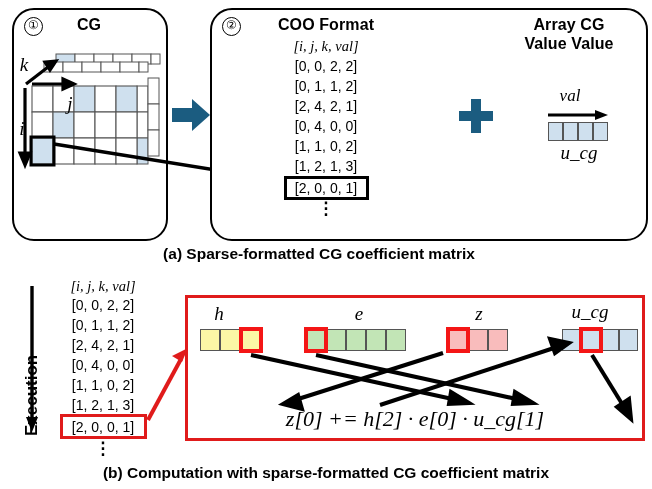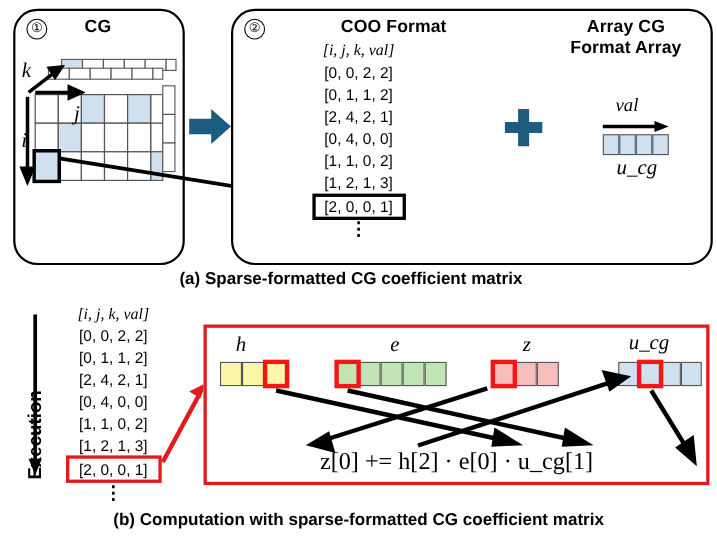--- a/index.html
+++ b/index.html
@@ -110,40 +110,40 @@
   <polygon points="280,53 264,43 263,56" fill="#000"></polygon>
 </svg>
 
 <svg style="left:172px;top:95px;width:40px;height:40px;" viewBox="0 0 40 40">
   <polygon points="0,13 20,13 20,4 38,20 20,36 20,27 0,27" fill="#1b5c80"></polygon>
 </svg>
 
 <div class="panel" style="left:210px;top:8px;width:434px;height:229px;"></div>
 
 <div class="circnum" style="left:222px;top:17px;">②</div>
-<div class="ttl" style="left:246px;top:16px;width:160px;text-align:right;">COO Format</div>
+<div class="ttl" style="left:246px;top:16px;width:160px;">COO Format</div>
 
 <div class="coohdr" style="left:256px;top:38px;width:140px;">[i, j, k, val]</div>
 
 <div class="coorow" style="left:256px;top:58px;width:140px;">[0, 0, 2, 2]</div>
 <div class="coorow" style="left:256px;top:78px;width:140px;">[0, 1, 1, 2]</div>
 <div class="coorow" style="left:256px;top:98px;width:140px;">[2, 4, 2, 1]</div>
 <div class="coorow" style="left:256px;top:118px;width:140px;">[0, 4, 0, 0]</div>
 <div class="coorow" style="left:256px;top:138px;width:140px;">[1, 1, 0, 2]</div>
 <div class="coorow" style="left:256px;top:158px;width:140px;">[1, 2, 1, 3]</div>
 <div class="coorow" style="left:256px;top:180px;width:140px;">[2, 0, 0, 1]</div>
 <div class="abs" style="left:284px;top:176px;width:85px;height:24px;border:3px solid #000;box-sizing:border-box;"></div>
 <div class="vdots" style="left:286px;top:206px;width:80px;">⋮</div>
 
 <svg style="left:459px;top:99px;width:34px;height:34px;" viewBox="0 0 34 34">
   <polygon points="12,0 22,0 22,12 34,12 34,22 22,22 22,34 12,34 12,22 0,22 0,12 12,12" fill="#1b5c80"></polygon>
 </svg>
 
 <div class="ttl" style="left:504px;top:16px;width:130px;">Array CG</div>
-<div class="ttl" style="left:504px;top:35px;width:130px;">Format Array</div>
+<div class="ttl" style="left:504px;top:35px;width:130px;">Value Value</div>
 
 <div class="hlbl" style="left:540px;top:86px;width:60px;font-size:17px;">val</div>
 <svg style="left:548px;top:110px;width:62px;height:12px;" viewBox="0 0 62 12">
   <line x1="0" y1="5" x2="50" y2="5" stroke="#000" stroke-width="3.2"></line>
   <polygon points="60,5 47,0 47,10" fill="#000"></polygon>
 </svg>
 
 <div class="cellrow" style="left:548px;top:122px;">
   <div class="cell" style="width:15px;height:19px;background:#cfe0ee;"></div>
   <div class="cell" style="width:15px;height:19px;background:#cfe0ee;"></div>
@@ -234,15 +234,15 @@
     <line x1="258" y1="58" x2="110" y2="105"></line>
     <polygon points="98,109 117,114 113,100"></polygon>
   </g>
 
   <g stroke="#000" stroke-width="4" fill="#000">
     <line x1="407" y1="60" x2="439" y2="112"></line>
     <polygon points="446,124 444,104 432,112"></polygon>
   </g>
 </svg>
 
-<div class="eq" style="left:185px;top:406px;width:460px;">z[0] += h[2] · e[0] · u_cg[1]</div>
+<div class="eq" style="left:185px;top:406px;width:460px;font-style:italic;">z[0] += h[2] · e[0] · u_cg[1]</div>
 
 <div class="cap" style="left:0px;top:464px;width:652px;">(b) Computation with sparse-formatted CG coefficient matrix</div>
 
 </body></html>

